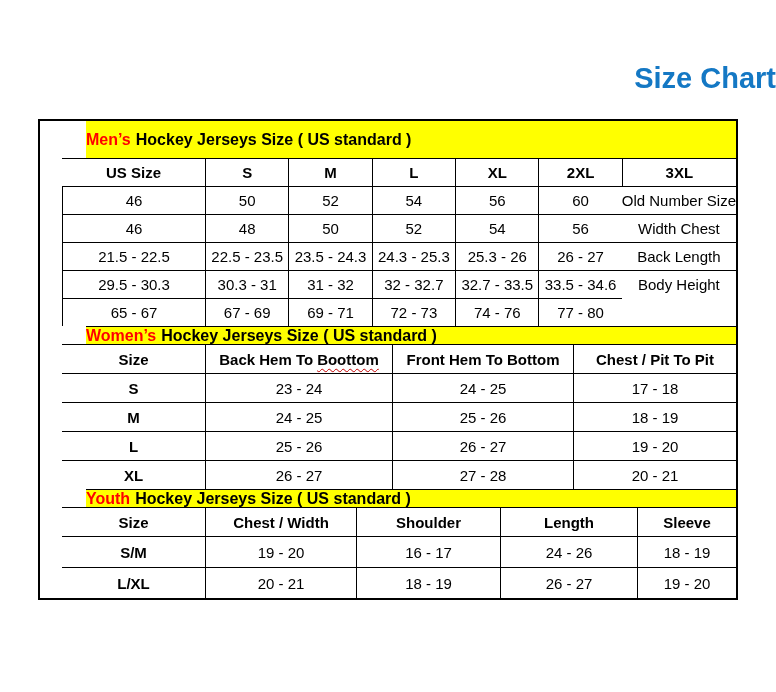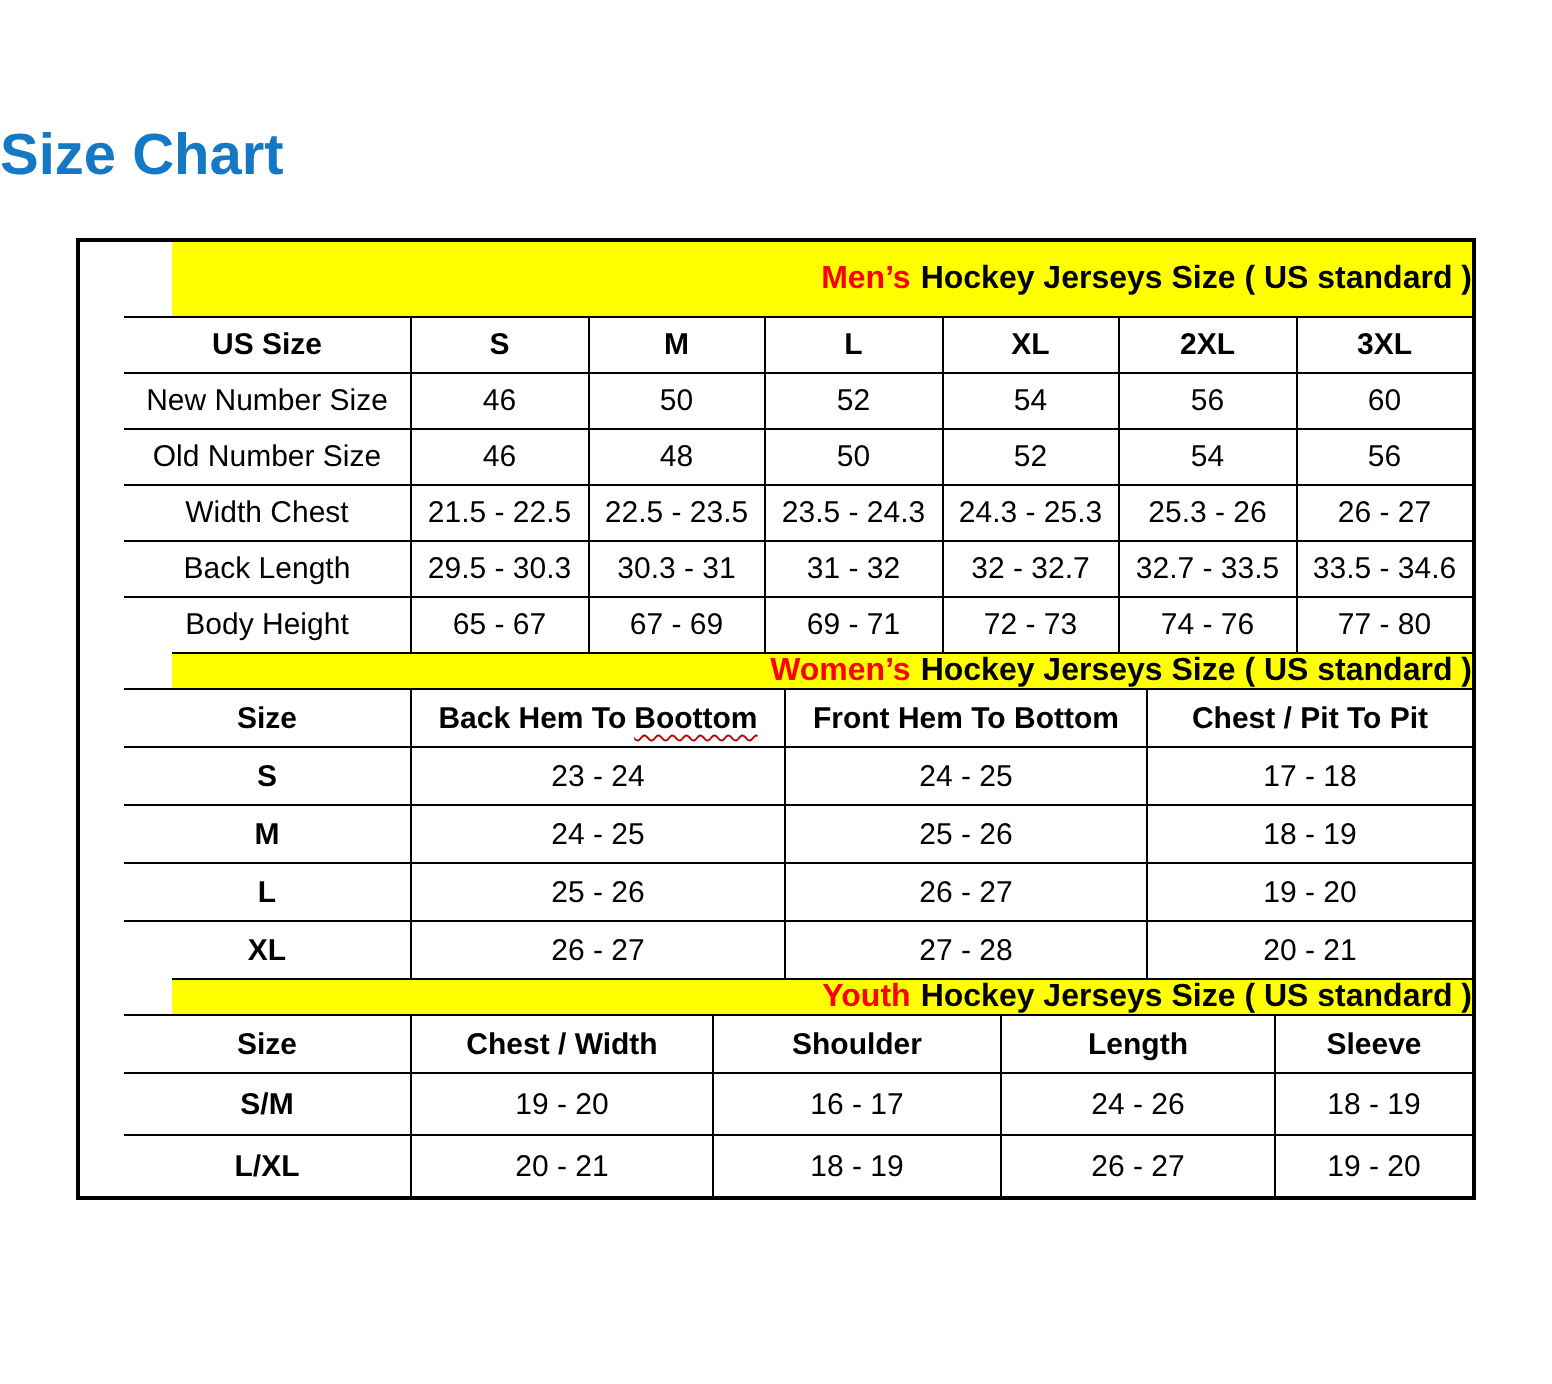--- a/index.html
+++ b/index.html
@@ -12,34 +12,34 @@
   *{ box-sizing:border-box; margin:0; padding:0; }
   html,body{ background:#ffffff; }
   body{
     width:776px; height:692px;
     font-family:"Liberation Sans", sans-serif;
     color:#000;
     overflow:hidden;
   }
   .page-title{
     margin-top:62px;
-    text-align:left;
+    text-align:right;
     font-size:29px;
     font-weight:bold;
     color:var(--title_blue);
     letter-spacing:0px;
   }
   .chart{
     width:700px;
     margin:24px auto 0 38px;
     border:2.4px solid var(--line);
   }
   .band{
     background:var(--band_yellow);
-    display:flex; align-items:center; justify-content:flex-end;
+    display:flex; align-items:center; justify-content:flex-start;
     font-weight:bold; font-size:16px;
     gap:5px;
     margin-left:46px;
   }
   .band .hl{ color:var(--accent_red); }
   .band.mens{ height:37px; }
   .band.womens, .band.youth{ height:18px; border-top:1.4px solid var(--line); }
   .grid{ display:grid;padding-left:22px; }
   .grid.mens{ grid-template-columns:143px repeat(6,1fr); grid-auto-rows:28px; }
   .grid.womens{ grid-template-columns:143px 187px 181px 1fr; grid-auto-rows:29px; }
@@ -76,21 +76,20 @@
   </div>
   <div class="grid mens">
     <div class="cell h c0">US Size</div>
     <div class="cell h">S</div>
     <div class="cell h">M</div>
     <div class="cell h">L</div>
     <div class="cell h">XL</div>
     <div class="cell h">2XL</div>
     <div class="cell h">3XL</div>
 
-    <div class="cell c0">New Number Size</div>
     <div class="cell">46</div>
     <div class="cell">50</div>
     <div class="cell">52</div>
     <div class="cell">54</div>
     <div class="cell">56</div>
     <div class="cell">60</div>
 
     <div class="cell c0">Old Number Size</div>
     <div class="cell">46</div>
     <div class="cell">48</div>

